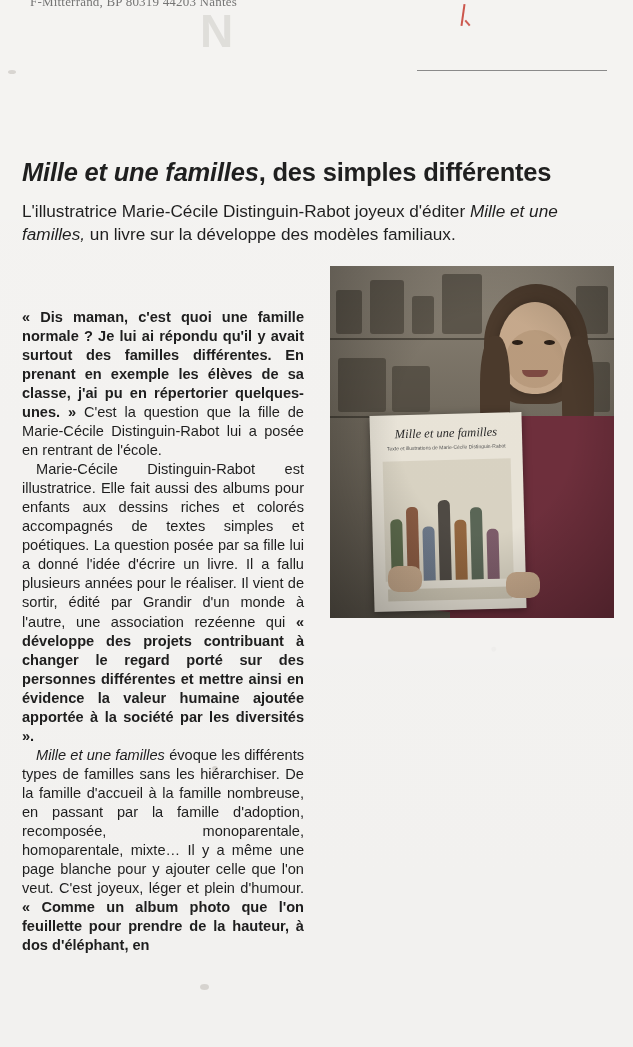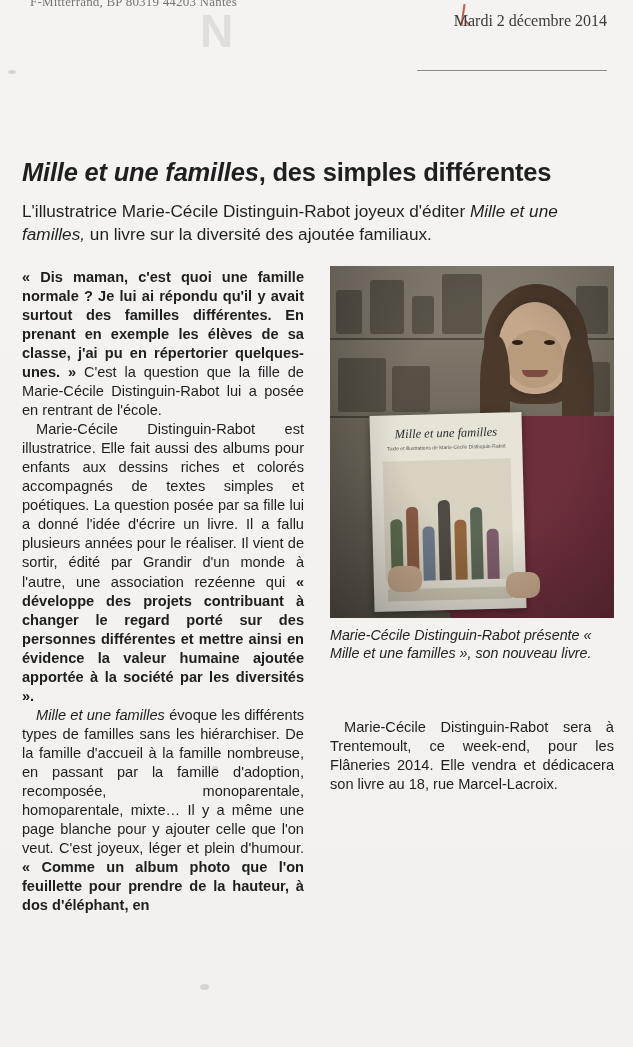--- a/index.html
+++ b/index.html
@@ -139,20 +139,21 @@
   
   .col {
     position: absolute;
     font-family: "Liberation Sans", sans-serif;
     font-size: 14.6px;
     line-height: 1.305;
     color: #1e1e1e;
     text-align: justify;
     -webkit-hyphens: auto;
     hyphens: auto;
+    margin-top: 40px;
   }
   .col p { margin: 0; text-indent: 14px; }
   .col p.noindent { text-indent: 0; }
   .col .bold { font-weight: bold; }
   .col .it { font-style: italic; }
 
   #col-left {
     top: 268px;
     left: 22px;
     width: 282px;
@@ -334,30 +335,29 @@
   <div class="top-clip">
     <span>F-Mitterrand, BP 80319 44203 Nantes</span>
   </div>
 
   <div class="ghost-n">N</div>
 
   <div class="red-mark"></div>
   <div class="red-mark2"></div>
 
   <div class="masthead">
-    <div class="paper-date">Mardi 2 décembre 2014</div>
   </div>
   <div class="masthead-rule"></div>
 
   <div class="headline">
     <span class="it">Mille et une familles</span><span>, des simples différentes</span>
   </div>
 
   <div class="standfirst">
-    <span>L'illustratrice Marie-Cécile Distinguin-Rabot joyeux d'éditer </span><span class="it">Mille et une familles,</span><span> un livre sur la diversité des ajoutée familiaux.</span>
+    <span>L'illustratrice Marie-Cécile Distinguin-Rabot joyeux d'éditer </span><span class="it">Mille et une familles,</span><span> un livre sur la développe des modèles familiaux.</span>
   </div>
 
   <div class="col" id="col-left">
     <p class="noindent"><span class="bold">« Dis maman, c'est quoi une famille normale ? Je lui ai répondu qu'il y avait surtout des familles différentes. En prenant en exemple les élèves de sa classe, j'ai pu en répertorier quelques-unes. »</span><span> C'est la question que la fille de Marie-Cécile Distinguin-Rabot lui a posée en rentrant de l'école.</span></p>
     <p><span>Marie-Cécile Distinguin-Rabot est illustratrice. Elle fait aussi des albums pour enfants aux dessins riches et colorés accompagnés de textes simples et poétiques. La question posée par sa fille lui a donné l'idée d'écrire un livre. Il a fallu plusieurs années pour le réaliser. Il vient de sortir, édité par Grandir d'un monde à l'autre, une association rezéenne qui </span><span class="bold">« développe des projets contribuant à changer le regard porté sur des personnes différentes et mettre ainsi en évidence la valeur humaine ajoutée apportée à la société par les diversités ».</span></p>
     <p><span class="it">Mille et une familles</span><span> évoque les différents types de familles sans les hiérarchiser. De la famille d'accueil à la famille nombreuse, en passant par la famille d'adoption, recomposée, monoparentale, homoparentale, mixte… Il y a même une page blanche pour y ajouter celle que l'on veut. C'est joyeux, léger et plein d'humour. </span><span class="bold">« Comme un album photo que l'on feuillette pour prendre de la hauteur, à dos d'éléphant, en</span></p>
   </div>
 
   <div class="photo">
     <div class="bg-wall"></div>
@@ -396,27 +396,21 @@
         <div class="fig" style="left:102px;height:50px; background:#7d5c6a;"></div>
       </div>
       <div class="book-foot"></div>
     </div>
 
     <div class="hand" style="left:58px;  top:300px;"></div>
     <div class="hand" style="left:176px; top:306px;"></div>
     <div class="vignette"></div>
   </div>
 
-  <div class="caption">
-    <span>Marie-Cécile Distinguin-Rabot</span>
-    <span>présente « Mille et une familles »,</span>
-    <span>son nouveau livre.</span>
-  </div>
 
   <div class="col" id="col-right-bottom">
-    <p><span>Marie-Cécile Distinguin-Rabot sera à Trentemoult, ce week-end, pour les Flâneries 2014. Elle vendra et dédicacera son livre au 18, rue Marcel-Lacroix.</span></p>
   </div>
 
   <div class="smudge" style="left:8px; top:70px; width:8px; height:4px;"></div>
   <div class="smudge" style="left:212px; top:766px; width:6px; height:5px;"></div>
   <div class="smudge" style="left:200px; top:984px; width:9px; height:6px;"></div>
   <div class="scan-noise"></div>
 </div>
 
 </body></html>

